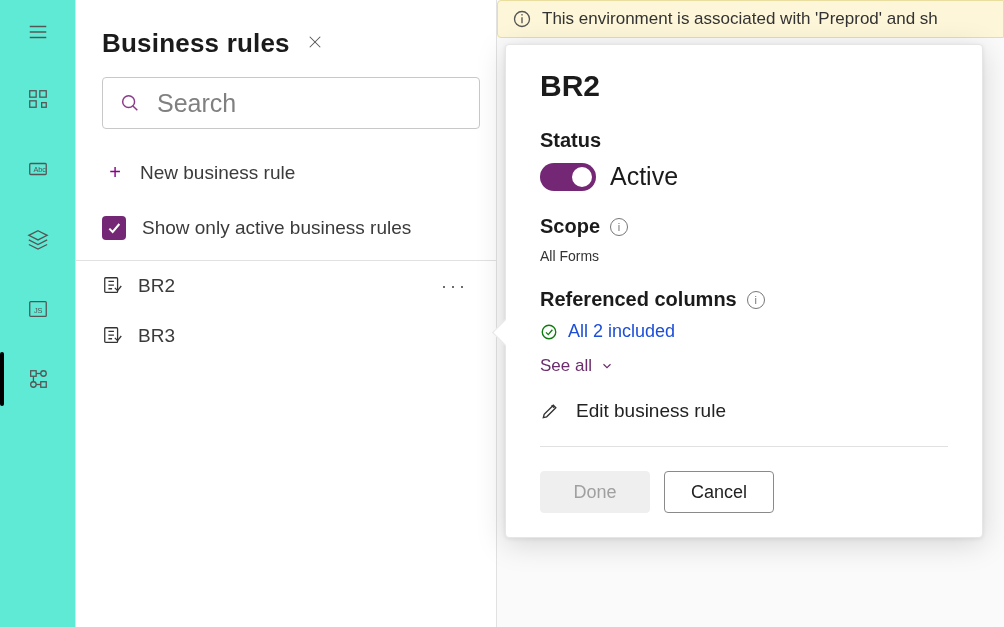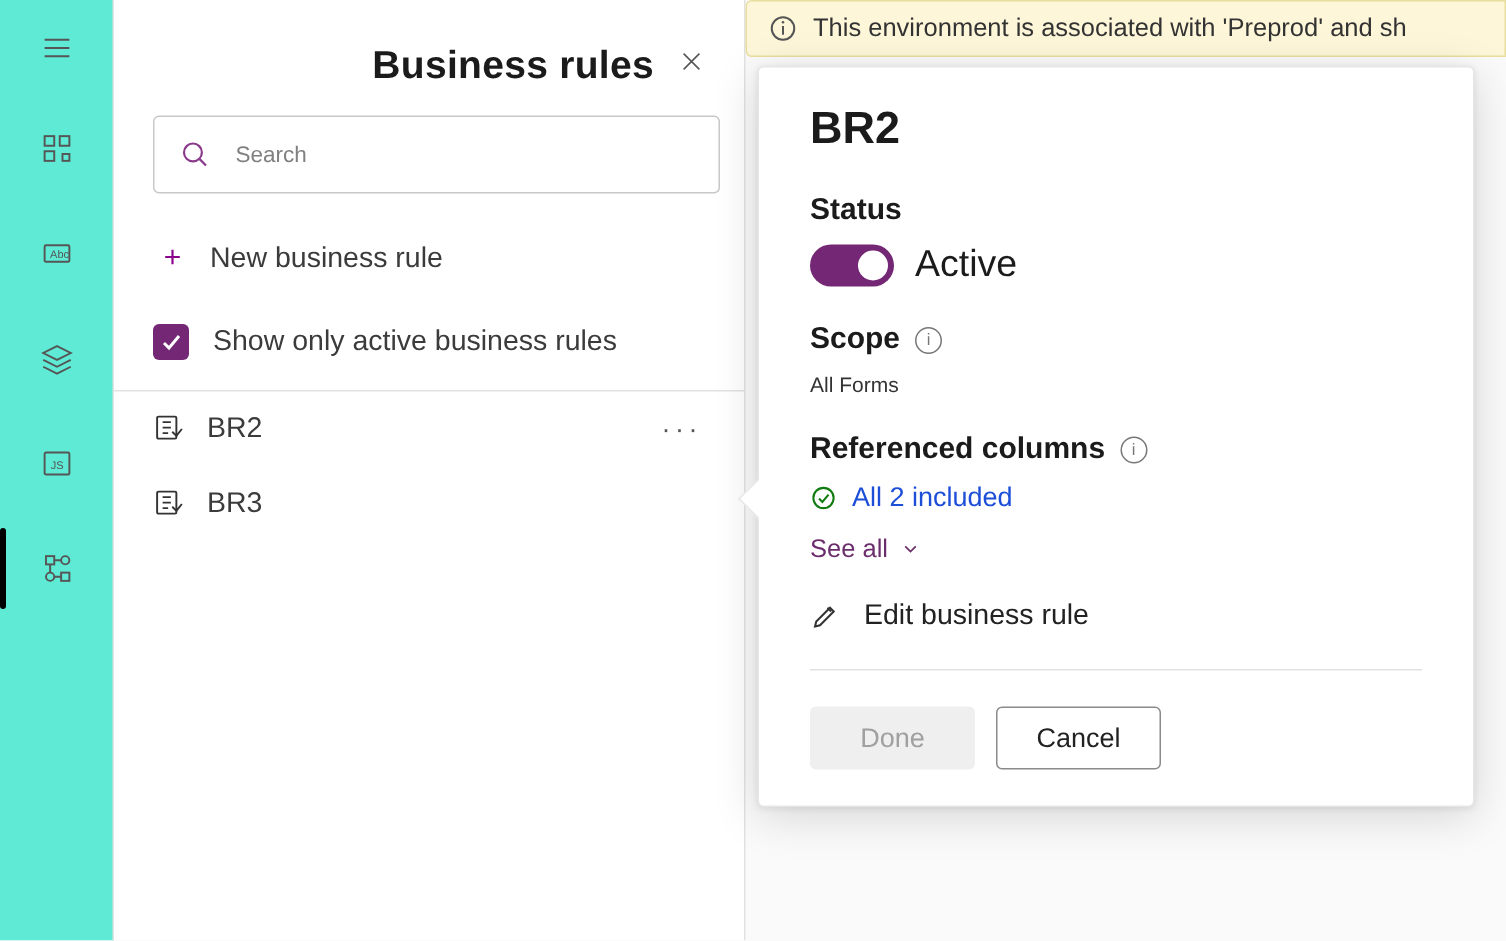--- a/index.html
+++ b/index.html
@@ -23,28 +23,28 @@
   .rail .rail-btn.hamburger{height:64px;}
   .rail .rail-btn.selected{position:relative;}
   .rail .rail-btn.selected::before{content:"";position:absolute;left:0;top:8px;bottom:8px;width:4px;background:#000;border-radius:2px;}
 
   
   .br-panel{
     position:absolute;left:76px;top:0;width:421px;height:100%;
     background:#fff;border-right:1px solid var(--border);
     box-sizing:border-box;padding:28px 0 0 0;
   }
-  .br-header{display:flex;align-items:center;justify-content:flex-end;padding:0 26px 18px 26px;gap:16px;}
+  .br-header{display:flex;align-items:center;justify-content:flex-start;padding:0 26px 18px 26px;gap:16px;}
   .br-header h1{font-size:26px;font-weight:600;margin:0;letter-spacing:0.2px;}
   .close-x{cursor:pointer;color:#555;}
   .close-x svg{width:18px;height:18px;}
   .search-wrap{margin:0 16px 22px 26px;}
   .search-box{display:flex;align-items:center;height:50px;border:1px solid #c8c8c8;border-radius:4px;background:#fff;padding:0 16px;}
   .search-box svg{width:22px;height:22px;margin-right:14px;flex:none;}
-  .search-box input{border:none;outline:none;font-size:15px;color:#444;width:100%;background:transparent;}
+  .search-box input{border:none;outline:none;font-size:25px;color:#444;width:100%;background:transparent;}
   .search-box input::placeholder{color:#808080;}
 
   .new-rule{display:flex;align-items:center;padding:10px 0 10px 30px;font-size:19px;color:#3b3b3b;cursor:pointer;}
   .new-rule .plus{color:var(--accent2);font-size:20px;margin-right:16px;font-weight:300;width:18px;text-align:center;}
 
   .show-active{display:flex;align-items:center;padding:22px 0 20px 26px;font-size:19px;color:#3b3b3b;}
   .chk{width:24px;height:24px;border-radius:4px;background:var(--accent);margin-right:16px;display:flex;align-items:center;justify-content:center;flex:none;cursor:pointer;}
   .chk svg{width:16px;height:16px;}
 
   .rule-list{border-top:1px solid var(--border);}

